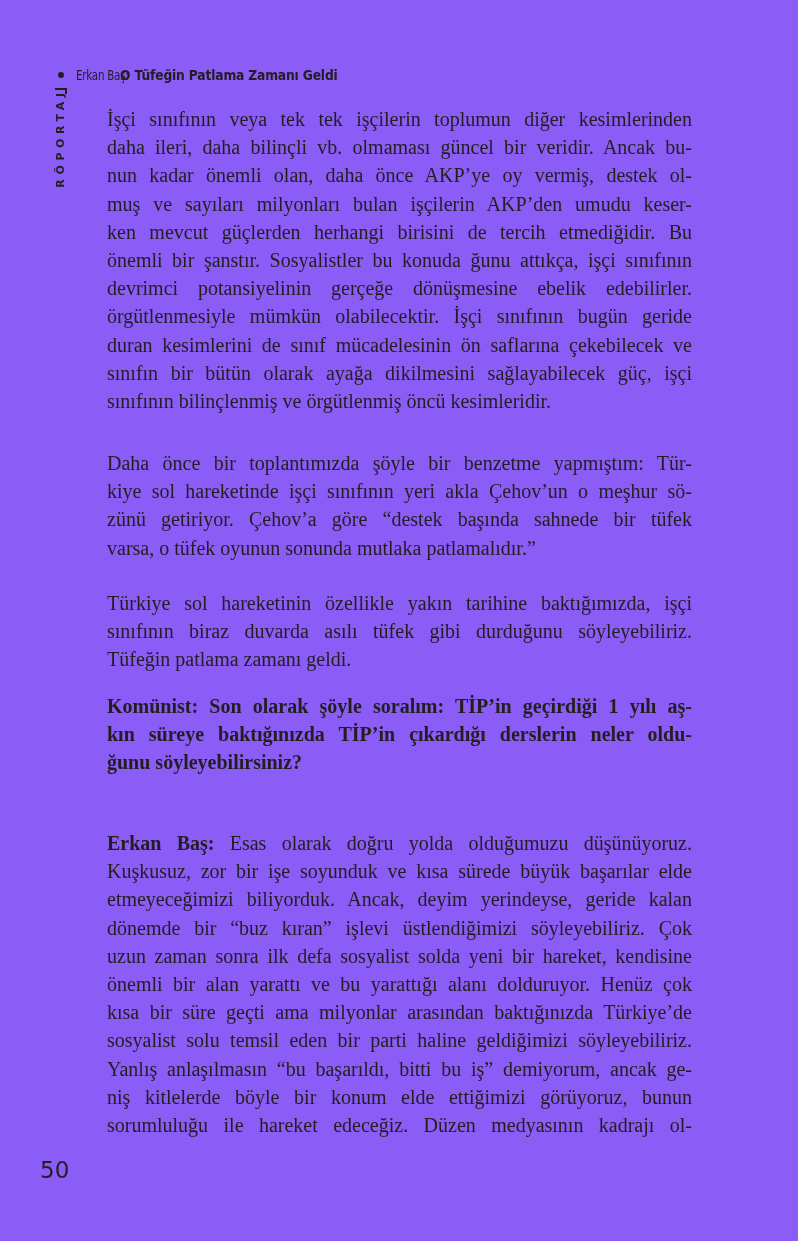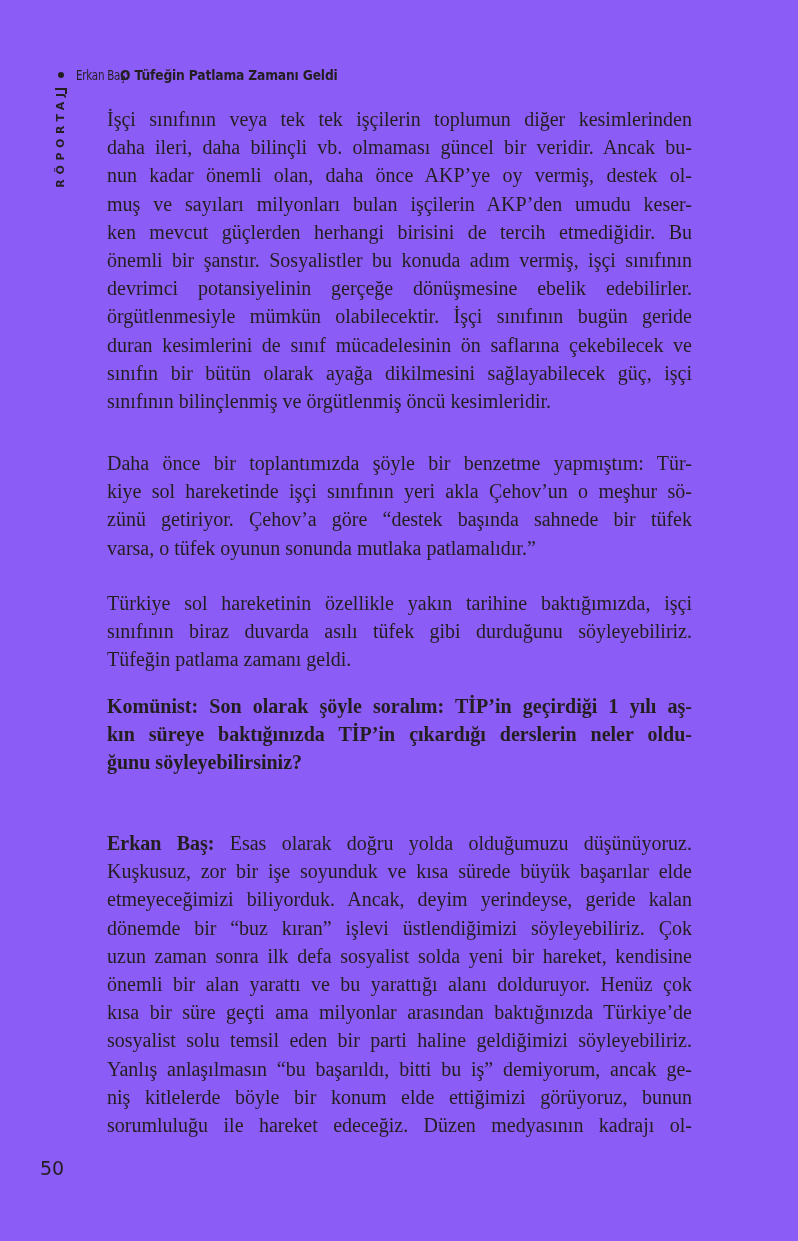--- a/index.html
+++ b/index.html
@@ -35,21 +35,21 @@
   .bold { font-weight: bold; }
 
   #p1 { top: 105px; }
   #p2 { top: 449px; }
   #p3 { top: 562px; margin-top: 27px; }
   #q1 { top: 692px; }
   #a1 { top: 829px; }
 
   .page-number {
     position: absolute; left: 40px; top: 1157px;
-    font-family: "DejaVu Sans", sans-serif; font-size: 19px; font-weight: 500; color: #231f20;
+    font-family: "DejaVu Sans", sans-serif; font-size: 23px; font-weight: 500; color: #231f20;
   }
 </style>
 </head>
 <body>
 
 <div class="page">
 
   <div class="running-head">
     <span class="bullet"></span>
     <span class="author">Erkan Baş:</span>
@@ -60,21 +60,21 @@
   <div class="side-label">
     <span>RÖPORTAJ</span>
   </div>
 
   <div class="text-block" id="p1">
     <span class="line">İşçi sınıfının veya tek tek işçilerin toplumun diğer kesimlerinden</span>
     <span class="line">daha ileri, daha bilinçli vb. olmaması güncel bir veridir. Ancak bu-</span>
     <span class="line">nun kadar önemli olan, daha önce AKP’ye oy vermiş, destek ol-</span>
     <span class="line">muş ve sayıları milyonları bulan işçilerin AKP’den umudu keser-</span>
     <span class="line">ken mevcut güçlerden herhangi birisini de tercih etmediğidir. Bu</span>
-    <span class="line">önemli bir şanstır. Sosyalistler bu konuda adım vermiş, işçi sınıfının</span>
+    <span class="line">önemli bir şanstır. Sosyalistler bu konuda ğunu attıkça, işçi sınıfının</span>
     <span class="line">devrimci potansiyelinin gerçeğe dönüşmesine ebelik edebilirler.</span>
     <span class="line">örgütlenmesiyle mümkün olabilecektir. İşçi sınıfının bugün geride</span>
     <span class="line">duran kesimlerini de sınıf mücadelesinin ön saflarına çekebilecek ve</span>
     <span class="line">sınıfın bir bütün olarak ayağa dikilmesini sağlayabilecek güç, işçi</span>
     <span class="line last">sınıfının bilinçlenmiş ve örgütlenmiş öncü kesimleridir.</span>
   </div>
 
   <div class="text-block" id="p2">
     <span class="line">Daha önce bir toplantımızda şöyle bir benzetme yapmıştım: Tür-</span>
     <span class="line">kiye sol hareketinde işçi sınıfının yeri akla Çehov’un o meşhur sö-</span>

